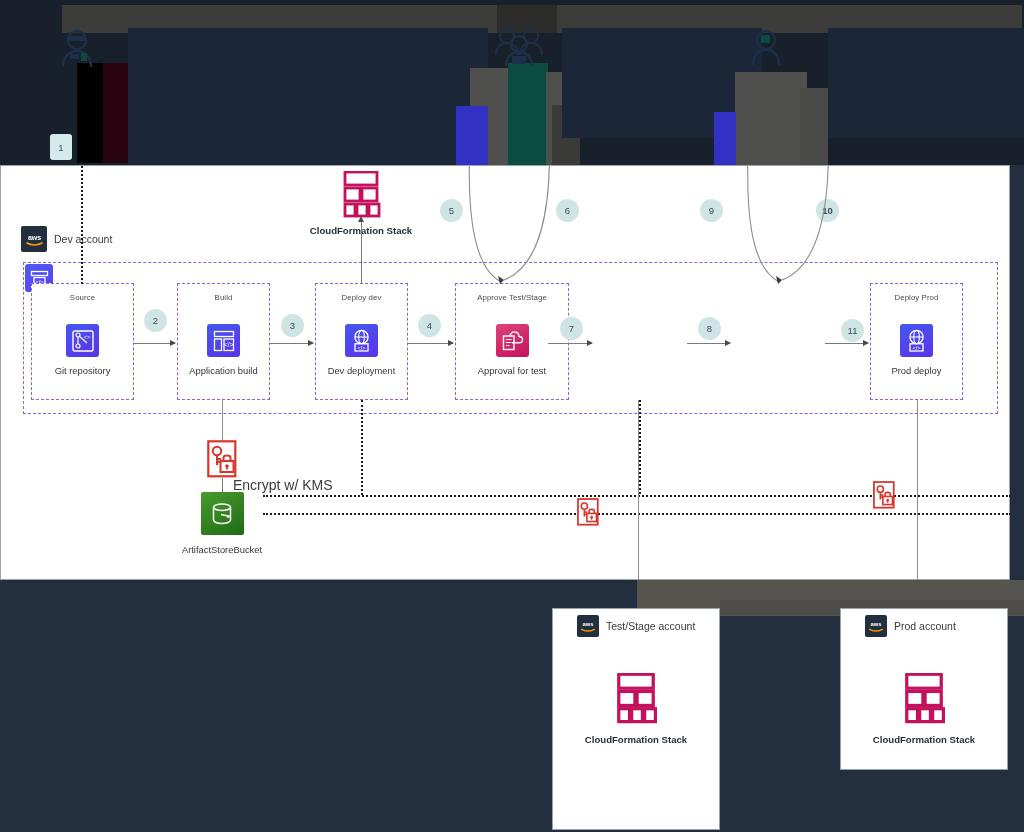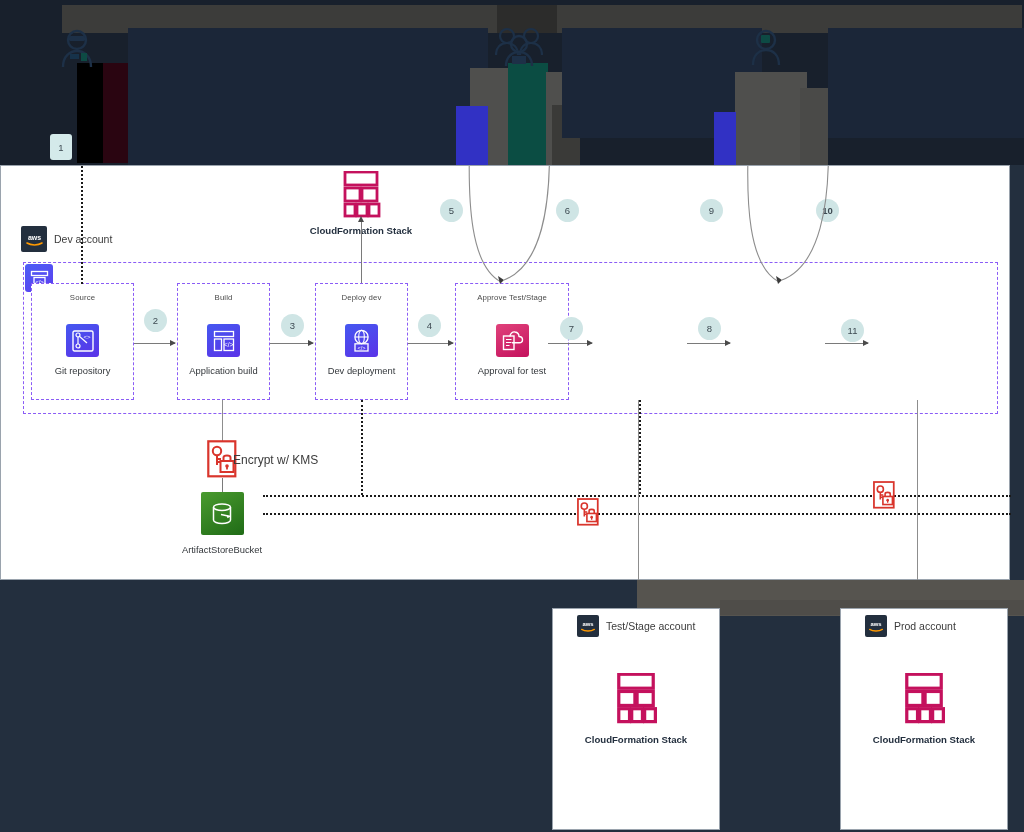--- a/index.html
+++ b/index.html
@@ -103,21 +103,21 @@
   .dot-h {
     position:absolute; height:0; border-top:2.6px dotted #1a1a1a;
   }
 
   
   .cfn { position:absolute; display:flex; flex-direction:column; align-items:center; }
   .cfn-label { font-weight:bold; color:#232f3e; white-space:nowrap; }
 
   
   .kms { position:absolute; }
-  .kms-label { position:absolute; font-size:12px; color:#3b3b3b; white-space:nowrap; }
+  .kms-label { position:absolute; font-size:14px; color:#3b3b3b; white-space:nowrap;margin-top:24px; }
 
   
   .s3 { position:absolute; display:flex; flex-direction:column; align-items:center; }
   .s3-box {
     width:43px; height:43px; border-radius:2px;
     background:linear-gradient(150deg,#4a9b2f,#1f6b16);
     display:flex; align-items:center; justify-content:center;
   }
   .s3-label { font-size:9.4px; color:#33373b; margin-top:9px; white-space:nowrap; }
 
@@ -279,20 +279,33 @@
           <path d="M9 6.5 C9 3.5 11.5 1.5 14 2 C16.5 2.4 18 4.2 18 6.5 C20 6.5 21.5 8 21.5 9.7 C21.5 11.5 20 12.8 18.2 12.8 L11 12.8" fill="none" stroke="#fff" stroke-width="1.4" stroke-linejoin="round"></path>
           <rect x="2.5" y="6" width="10.5" height="13.5" fill="none" stroke="#fff" stroke-width="1.4"></rect>
           <path d="M5 9.5 L10.5 9.5 M5 12.5 L10.5 12.5 M5 15.5 L8.5 15.5" stroke="#fff" stroke-width="1.2"></path>
         </svg>
       </span>
       <span class="st-label">Approval for test</span>
     </div>
 
 
 
+    <div class="stagebox" style="left:869px; top:117px; width:93px; height:117px;">
+      <span class="st-title">Deploy Prod</span>
+      <span class="st-icon ic-blue">
+        <svg width="23" height="23" viewBox="0 0 23 23">
+          <circle cx="11.5" cy="8" r="6.6" fill="none" stroke="#fff" stroke-width="1.3"></circle>
+          <ellipse cx="11.5" cy="8" rx="2.8" ry="6.6" fill="none" stroke="#fff" stroke-width="1.1"></ellipse>
+          <path d="M5 8 L18 8" stroke="#fff" stroke-width="1.1"></path>
+          <rect x="5" y="14.8" width="13" height="7.2" fill="none" stroke="#fff" stroke-width="1.3"></rect>
+          <text x="11.5" y="20.6" font-family="Liberation Sans, sans-serif" font-size="5.6" fill="#fff" text-anchor="middle">&lt;/&gt;</text>
+        </svg>
+      </span>
+      <span class="st-label">Prod deploy</span>
+    </div>
 
     <div class="arrow-h" style="left:133px; top:177px; width:41px;"></div>
     <div class="arrow-h" style="left:269px; top:177px; width:43px;"></div>
     <div class="arrow-h" style="left:407px; top:177px; width:45px;"></div>
     <div class="arrow-h" style="left:547px; top:177px; width:44px;"></div>
     <div class="arrow-h" style="left:686px; top:177px; width:43px;"></div>
     <div class="arrow-h" style="left:824px; top:177px; width:43px;"></div>
 
     <div class="arrow-v up" style="left:360px; top:56px; height:61px;"></div>
 
@@ -427,21 +440,21 @@
         <rect x="10" y="17" width="15" height="13" fill="none" stroke="#c4115d" stroke-width="3"></rect>
         <rect x="27" y="17" width="15" height="13" fill="none" stroke="#c4115d" stroke-width="3"></rect>
         <rect x="10" y="33" width="10" height="12" fill="none" stroke="#c4115d" stroke-width="3"></rect>
         <rect x="22" y="33" width="10" height="12" fill="none" stroke="#c4115d" stroke-width="3"></rect>
         <rect x="34" y="33" width="10" height="12" fill="none" stroke="#c4115d" stroke-width="3"></rect>
       </svg>
       <span class="cfn-label" style="font-size:9.6px; margin-top:9px;">CloudFormation Stack</span>
     </div>
   </div>
 
-  <div class="acct-card" style="left:840px; top:608px; width:168px; height:222px;">
+  <div class="acct-card" style="left:840px; top:608px; width:168px; height:162px;">
     <div class="acct-badge">
       <span class="aws-logo">
         <svg width="16" height="12" viewBox="0 0 19 14">
           <text x="9.5" y="7.5" font-family="Liberation Sans, sans-serif" font-size="7" font-weight="bold" fill="#ffffff" text-anchor="middle">aws</text>
           <path d="M2 11 C6 13.6 13 13.6 17 11" stroke="#ff9900" stroke-width="1.6" fill="none" stroke-linecap="round"></path>
         </svg>
       </span>
       <span class="acct-name">Prod account</span>
     </div>
     <div class="inner-cfn">

